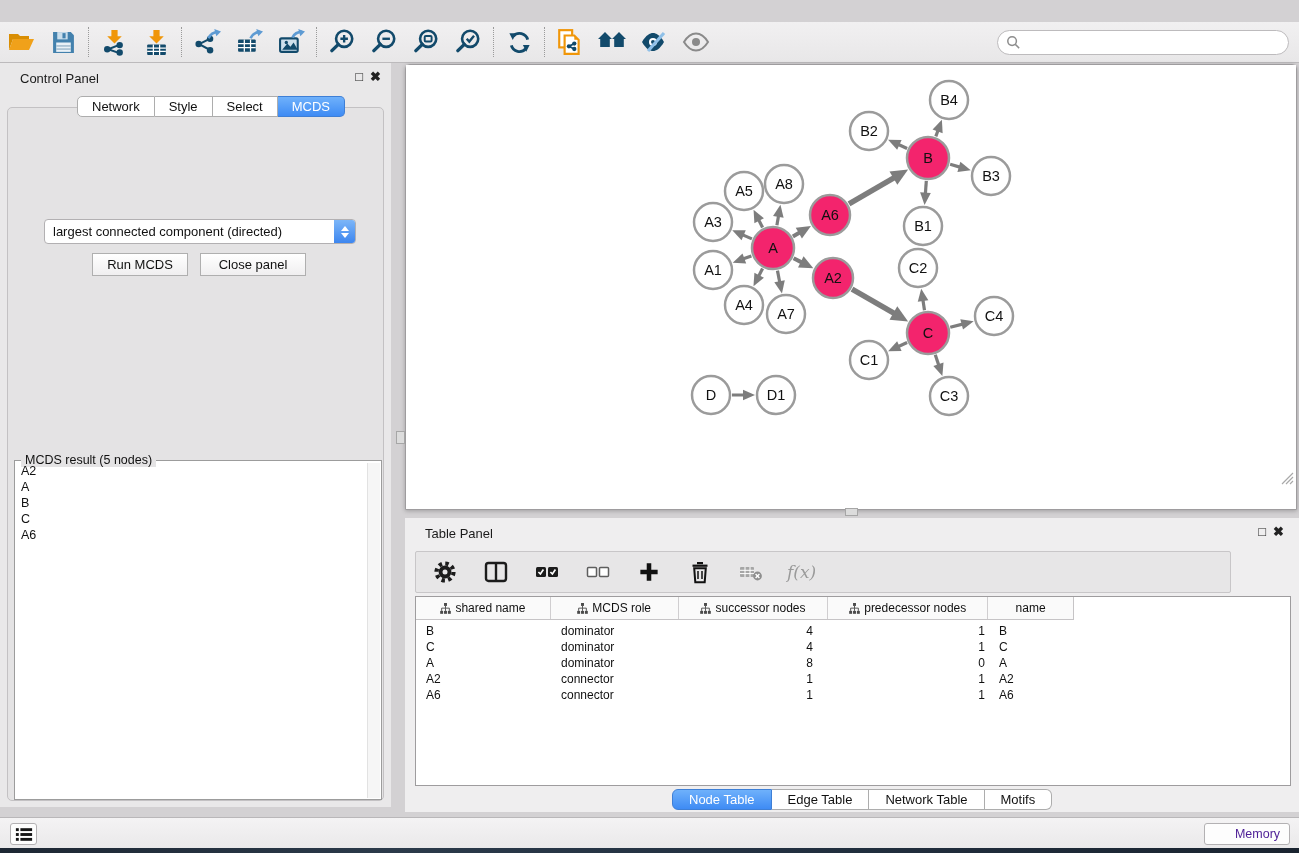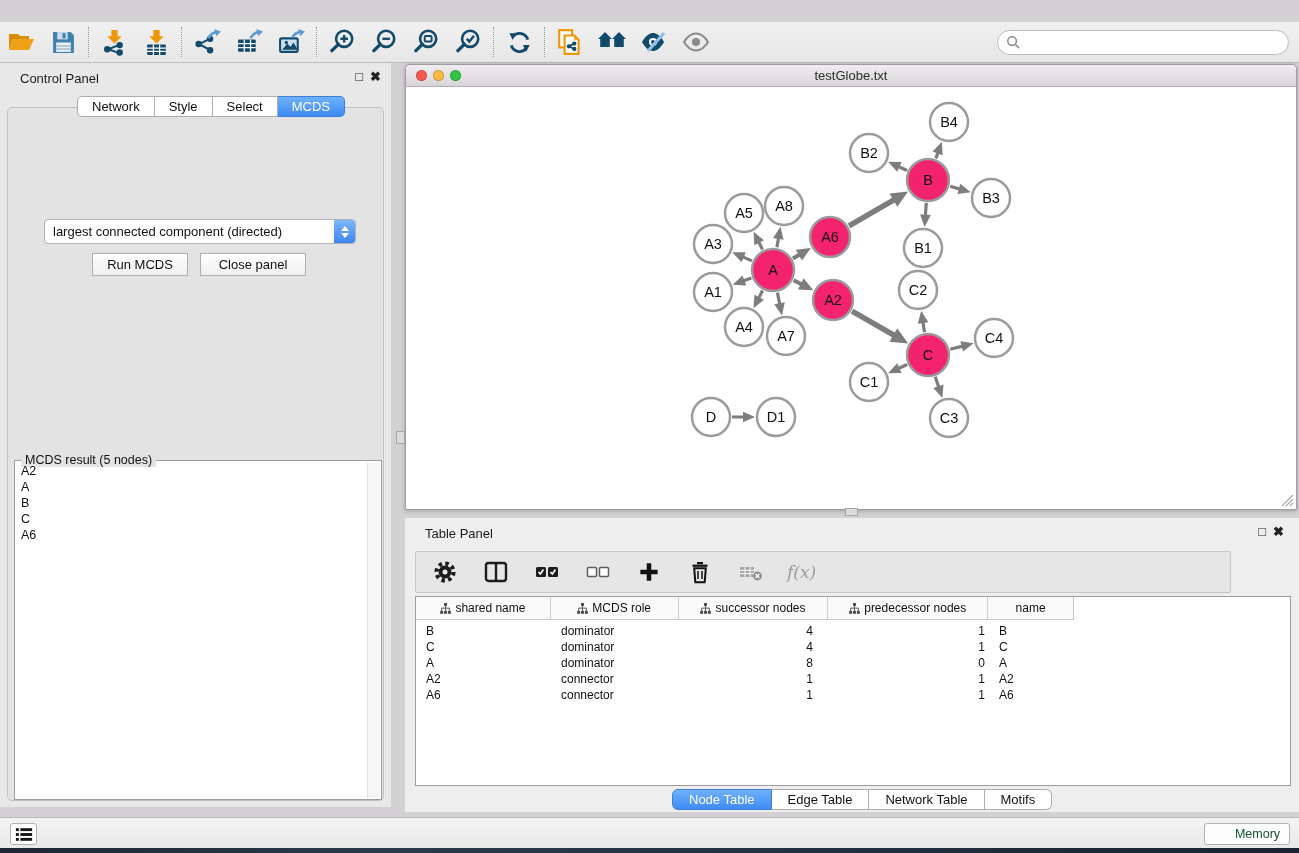--- a/index.html
+++ b/index.html
@@ -108,21 +108,21 @@
   #tp-tabs .seg-btn:first-child { border-radius:6px 0 0 6px; }
   #tp-tabs .seg-btn:last-child { border-radius:0 6px 6px 0; }
 
   
   #statusbar { position:absolute; left:0; top:817px; width:1299px; height:31px;
     background:linear-gradient(#f4f3f4,#eae9ea); border-top:1px solid #b9b7b9; }
   #list-btn { position:absolute; left:10px; top:5px; width:27px; height:22px; background:#fdfdfd;
     border:1px solid #b3b1b3; border-radius:3px; display:flex; align-items:center; justify-content:center; }
   #memory-btn { position:absolute; right:9px; top:5px; width:86px; height:22px; background:#fdfdfd;
     border:1px solid #b3b1b3; border-radius:3px; display:flex; align-items:center; justify-content:center; gap:10px;
-    font-size:12.5px; color:#14532d; }
+    font-size:12.5px; color:#4c1d95; }
   #memory-dot { width:11px; height:11px; border-radius:50%; }
   #desktop-strip { position:absolute; left:0; top:848px; width:1299px; height:5px;
     background:linear-gradient(90deg,#1d2733,#2b3a4a 30%,#223040 60%,#1a2430); }
 </style>
 </head>
 <body>
 
 <div id="app">
 
 
@@ -305,28 +305,20 @@
           <div class="mcds-item">A</div>
           <div class="mcds-item">B</div>
           <div class="mcds-item">C</div>
           <div class="mcds-item">A6</div>
         </div>
       <div id="mcds-scroll"></div>
     </div>
   </div>
 
   <div id="network-window">
-    <div id="nw-titlebar">
-      <div class="tl-group">
-        <span class="tl red"></span>
-        <span class="tl yellow"></span>
-        <span class="tl green"></span>
-      </div>
-      <div id="nw-title">testGlobe.txt</div>
-    </div>
     <div id="nw-content">
       <svg id="graph-svg" width="890" height="422" viewBox="0 0 890 422">
           <line x1="345.405844734608" y1="190.91785693064372" x2="337.41959263472614" y2="193.8461493672671" stroke="#7D7D7D" stroke-width="3.2"></line>
           <polygon points="326.71640263361877,197.7706523676731 336.5132640311236,188.46951766495644 340.2036738701019,198.5342717712609" fill="#7D7D7D"></polygon>
           <line x1="345.89622061787173" y1="173.85502893441108" x2="336.72880226004156" y2="169.88248097935133" stroke="#7D7D7D" stroke-width="3.2"></line>
           <polygon points="326.26866813150843,165.3497561903203 339.77753375107136,165.36199026532444 335.51518201963165,175.1981865686468" fill="#7D7D7D"></polygon>
           <line x1="356.5704833944273" y1="162.500605292495" x2="352.6920146965459" y2="154.8774081966592" stroke="#7D7D7D" stroke-width="3.2"></line>
           <polygon points="347.5226021181316,144.71683864598282 357.9227221851459,153.33815540107813 348.36822169538704,158.19921705376245" fill="#7D7D7D"></polygon>
           <line x1="370.8959979587847" y1="160.3323755125257" x2="372.5117246145816" y2="150.931784060616" stroke="#7D7D7D" stroke-width="3.2"></line>
           <polygon points="374.442784472414,139.69652670595482 377.6248754534546,152.82526986698818 367.05979134451,151.00939603576333" fill="#7D7D7D"></polygon>

